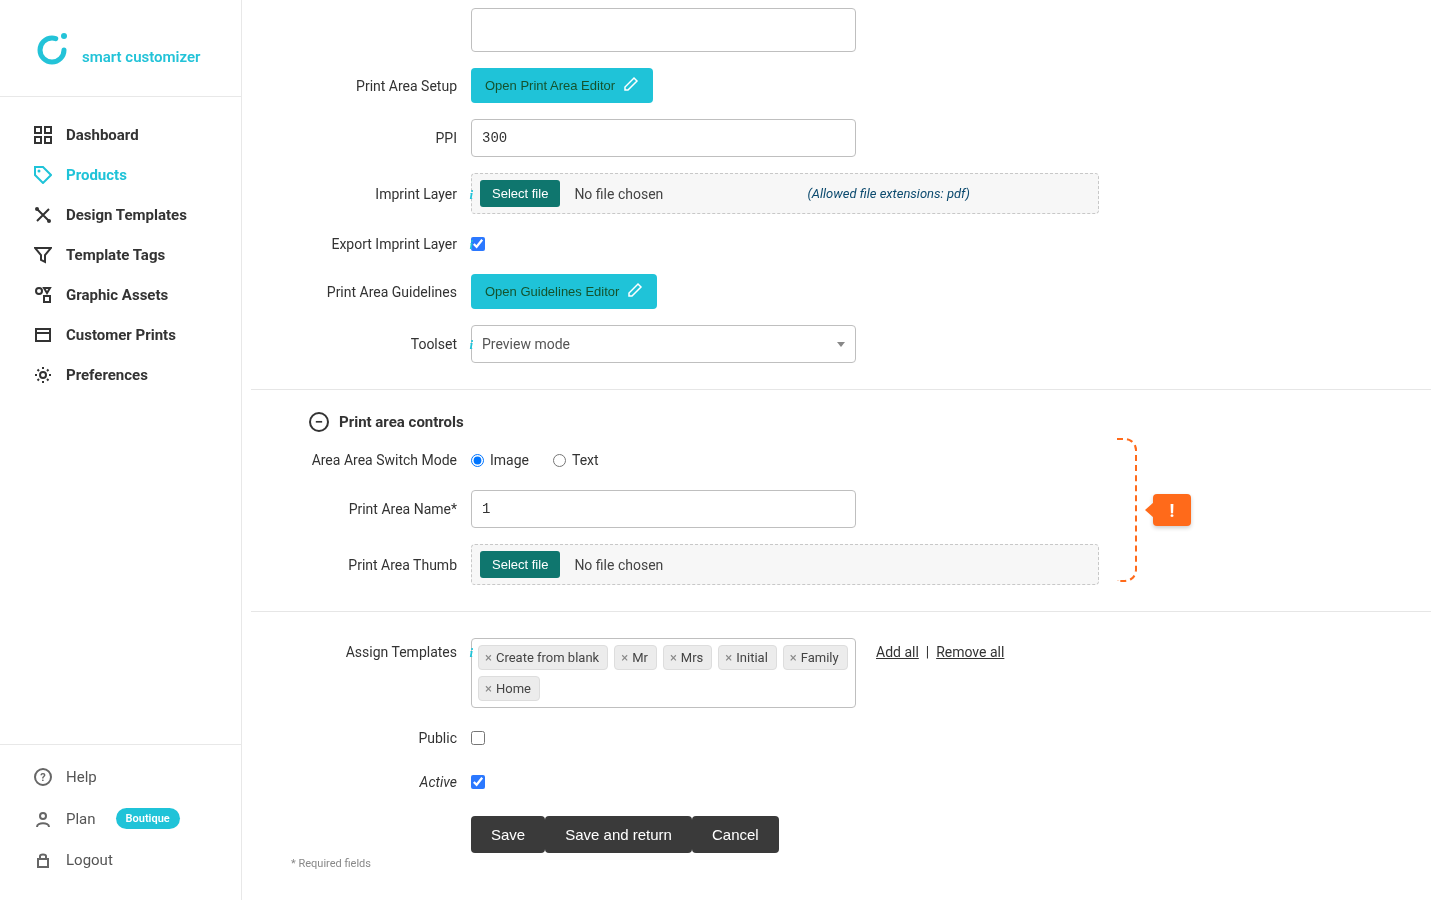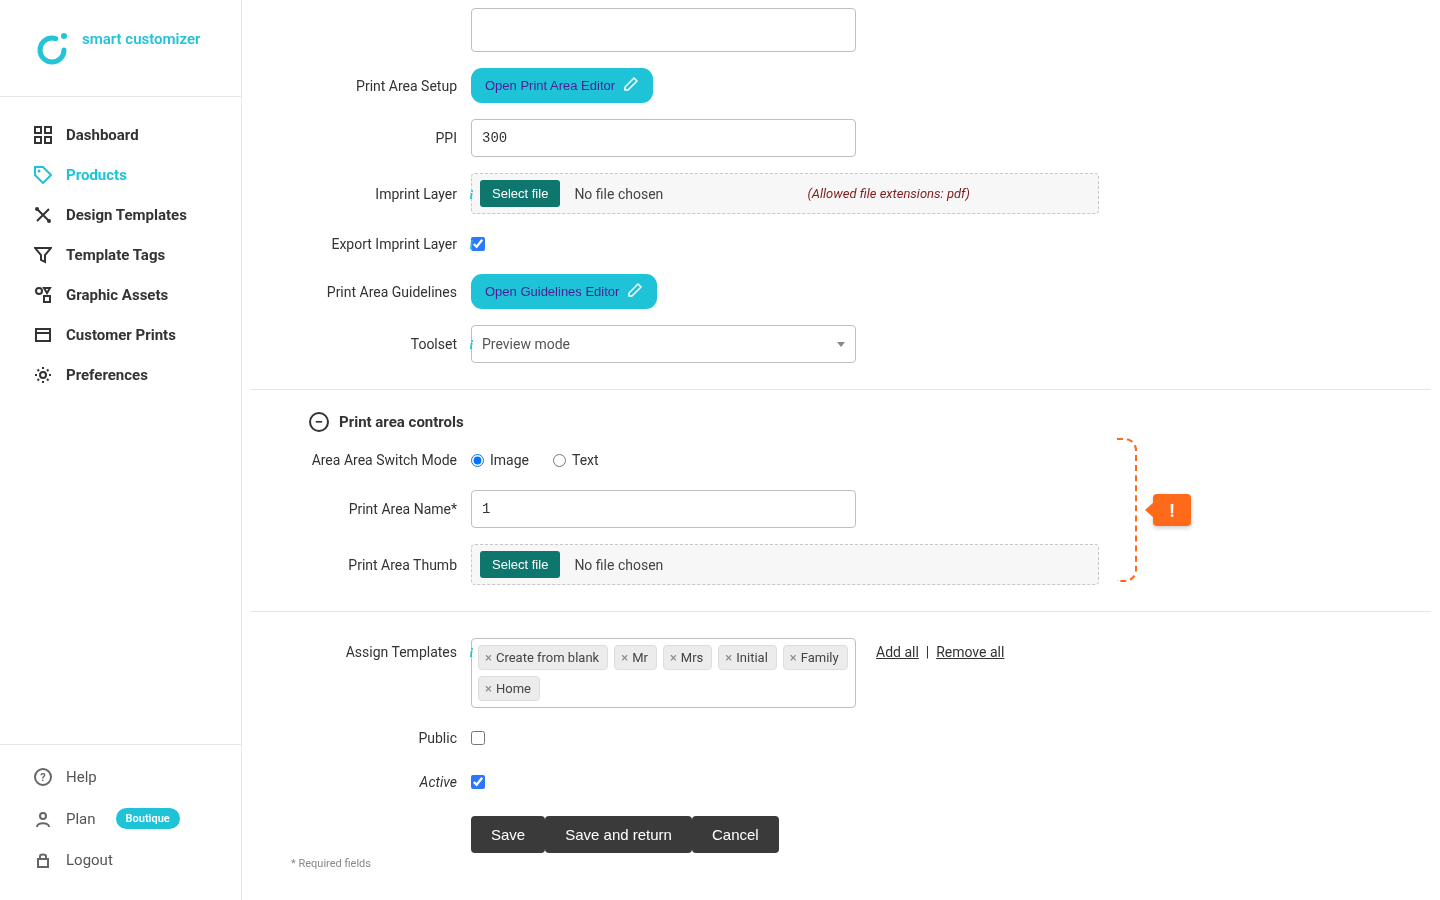--- a/index.html
+++ b/index.html
@@ -18,21 +18,21 @@
     top: 0;
     width: 242px;
     height: 900px;
     background: #fff;
     border-right: 1px solid #e8e8e8;
     display: flex;
     flex-direction: column;
   }
   .logo {
     display: flex;
-    align-items: flex-start;
+    align-items: flex-end;
     padding: 30px 20px 30px 34px;
     border-bottom: 1px solid #e8e8e8;
     gap: 12px;
   }
   .logo-icon {
     width: 36px;
     height: 36px;
     position: relative;
   }
   .logo-text {
@@ -137,23 +137,23 @@
     cursor: pointer;
   }
   .select-caret {
     width: 0; height: 0;
     border-left: 4px solid transparent;
     border-right: 4px solid transparent;
     border-top: 5px solid #888;
   }
   .primary-btn {
     background: #1fc3d8;
-    color: #4c1d95;
+    color: #14532d;
     border: none;
-    border-radius: 11px;
+    border-radius: 4px;
     padding: 8px 14px;
     font-size: 13px;
     cursor: pointer;
     display: inline-flex;
     align-items: center;
     gap: 8px;
   }
   .file-row {
     display: flex;
     align-items: center;
@@ -167,21 +167,21 @@
   .file-btn {
     background: #0f766e;
     color: #fff;
     border: none;
     border-radius: 3px;
     padding: 6px 12px;
     font-size: 13px;
     cursor: pointer;
   }
   .file-status { color: #444; font-size: 14px; }
-  .file-hint { margin-left: auto; margin-right: 120px; color: #7f1d1d; font-style: italic; font-size: 13px; }
+  .file-hint { margin-left: auto; margin-right: 120px; color: #0c4a6e; font-style: italic; font-size: 13px; }
   .checkbox {
     width: 14px; height: 14px; accent-color: #2b78ff;
   }
   hr.sep {
     border: none;
     border-top: 1px solid #e6e6e6;
     margin: 18px -40px 12px -40px;
   }
   .section-header {
     display: flex;

